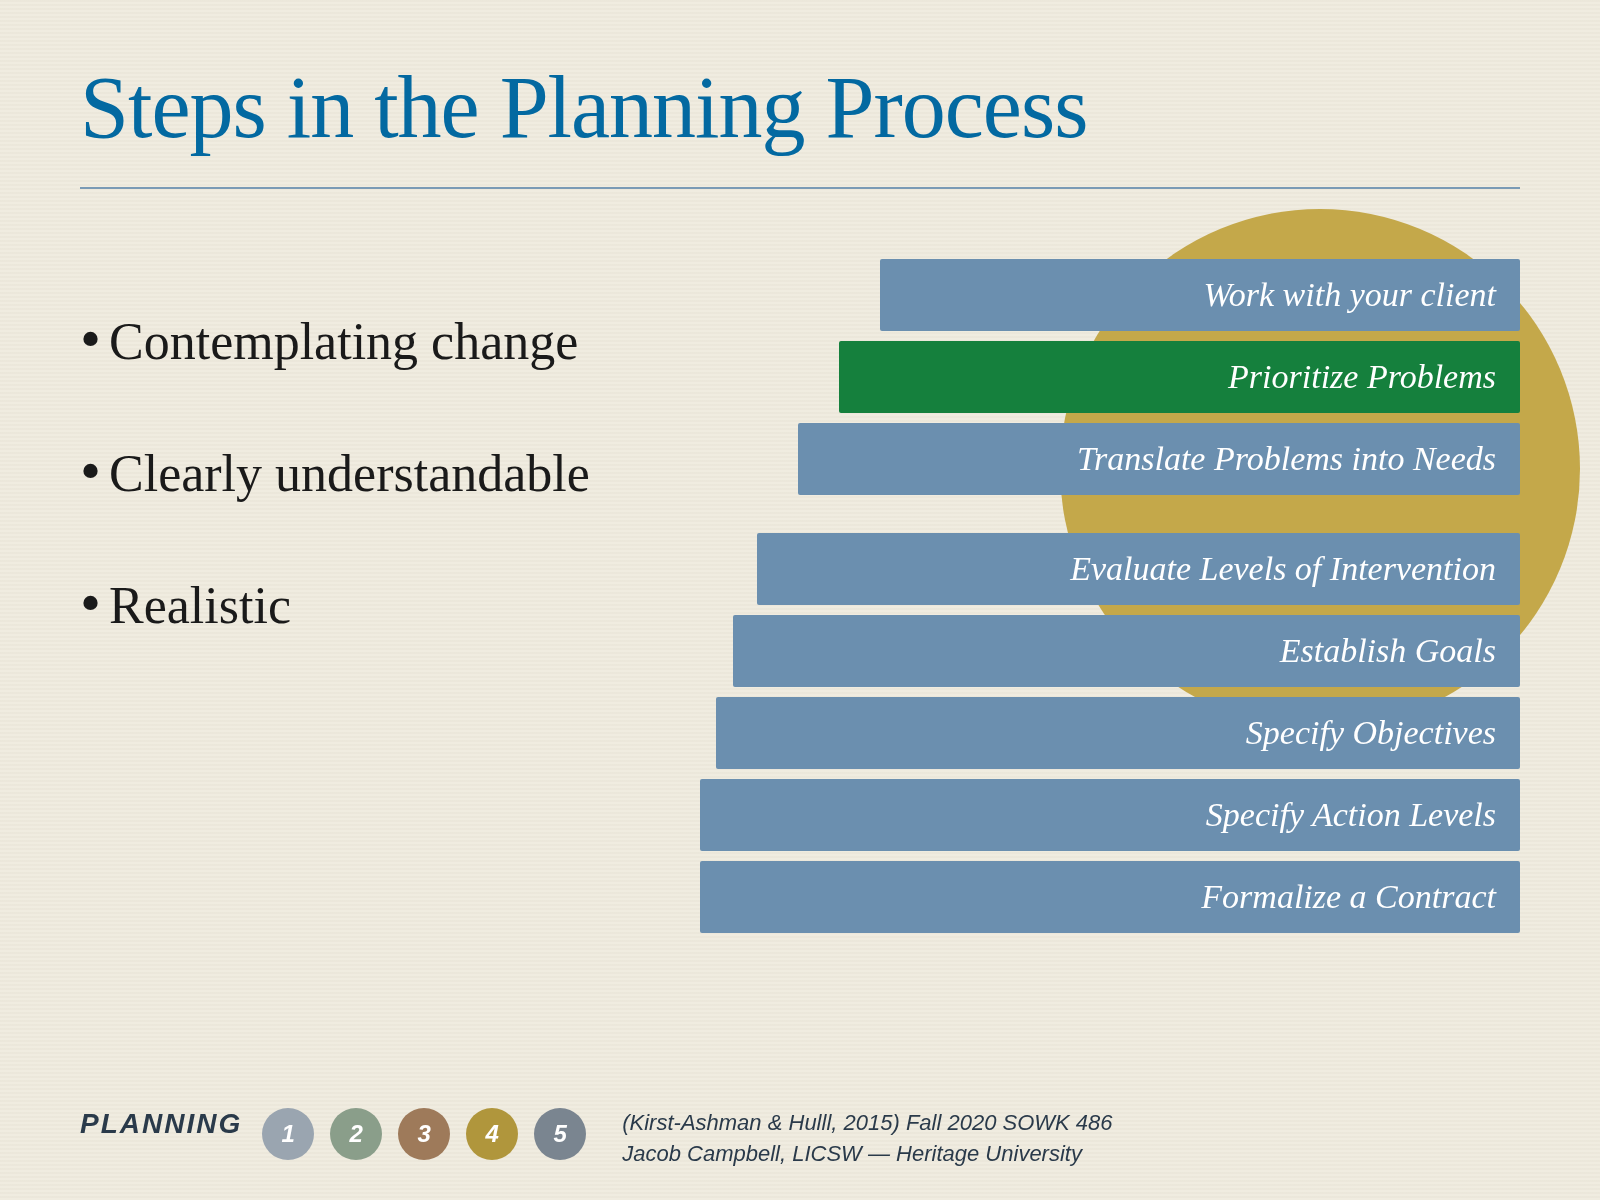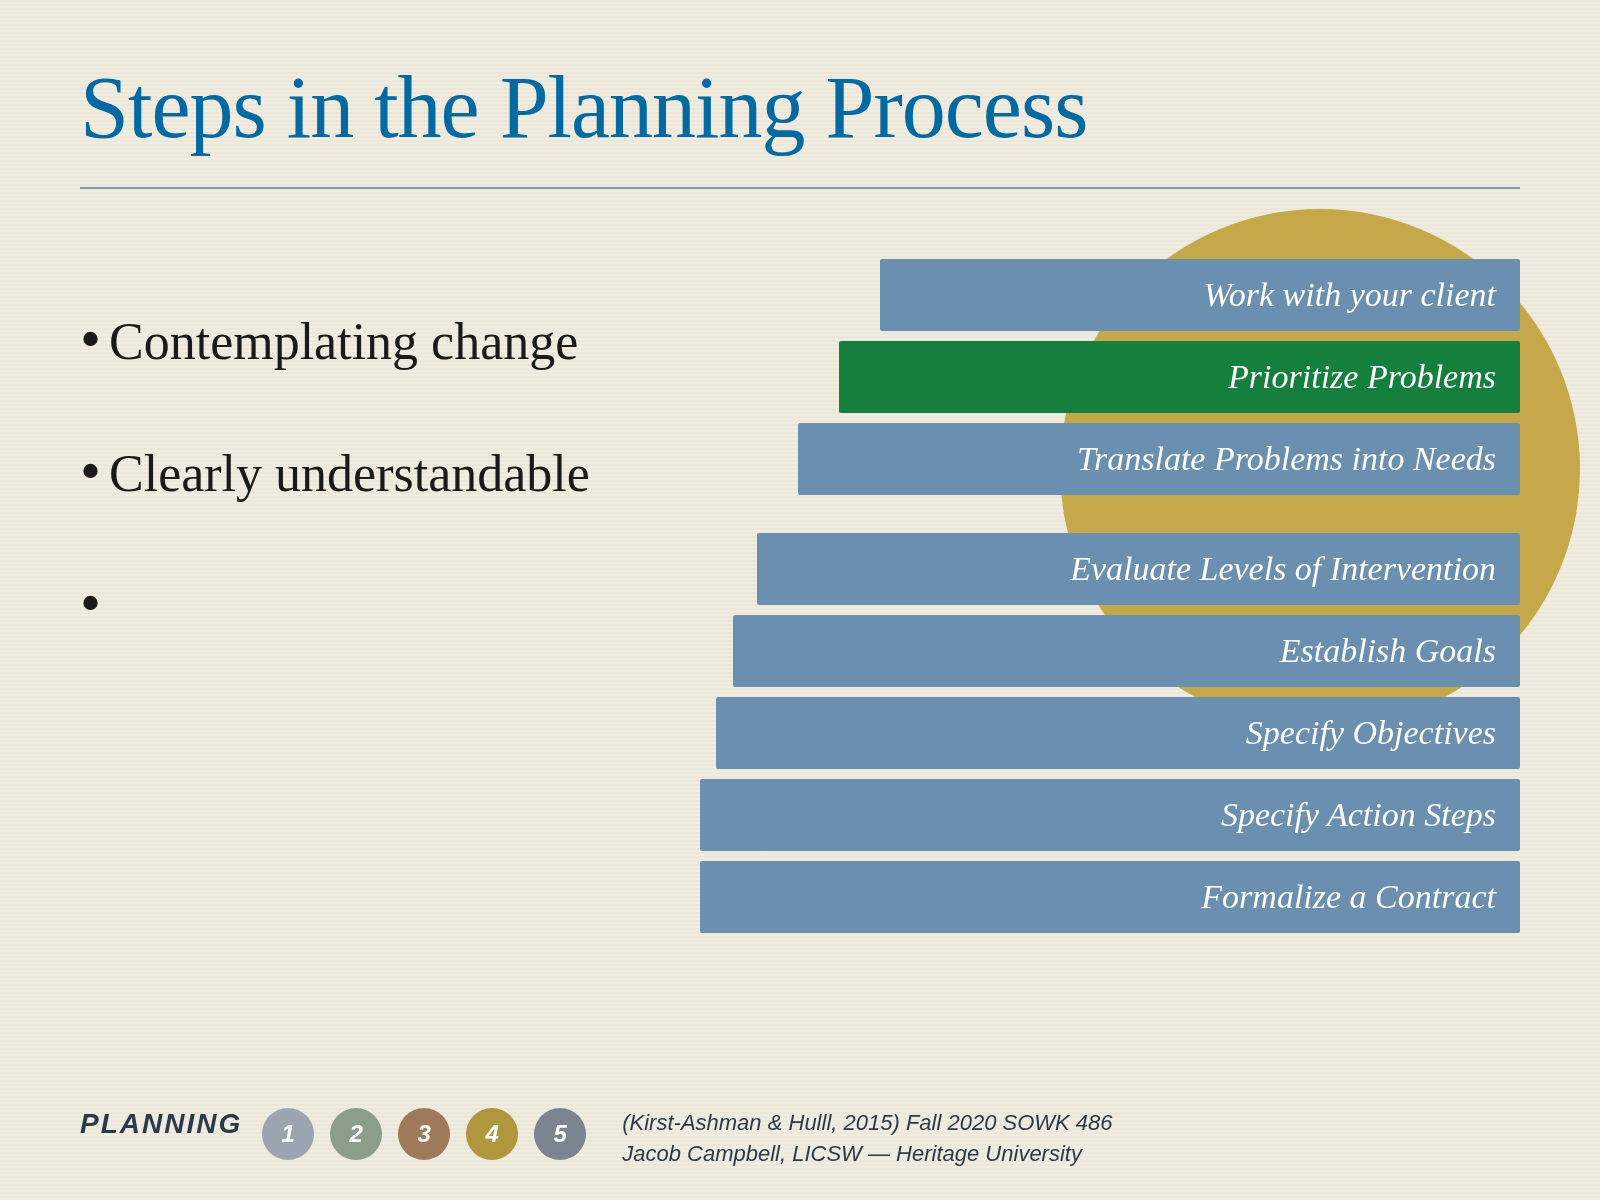--- a/index.html
+++ b/index.html
@@ -208,20 +208,21 @@
       <div class="bullet-item">
         <span class="bullet-dot">•</span>
         <span>Contemplating change</span>
       </div>
       <div class="bullet-item">
         <span class="bullet-dot">•</span>
         <span>Clearly understandable</span>
       </div>
       <div class="bullet-item">
         <span class="bullet-dot">•</span>
+        <span>Realistic</span>
       </div>
     </div>
 
     <div class="right-col">
       <div class="gold-circle"></div>
       <div class="bars-container">
 
         <div class="bar bar-blue bar-1">
           <span class="bar-label">Work with your client</span>
         </div>
@@ -234,21 +235,21 @@
         <div class="bar bar-blue bar-4">
           <span class="bar-label">Evaluate Levels of Intervention</span>
         </div>
         <div class="bar bar-blue bar-5">
           <span class="bar-label">Establish Goals</span>
         </div>
         <div class="bar bar-blue bar-6">
           <span class="bar-label">Specify Objectives</span>
         </div>
         <div class="bar bar-blue bar-7">
-          <span class="bar-label">Specify Action Steps</span>
+          <span class="bar-label">Specify Action Levels</span>
         </div>
         <div class="bar bar-blue bar-8">
           <span class="bar-label">Formalize a Contract</span>
         </div>
 
       </div>
     </div>
 
   </div>
 

